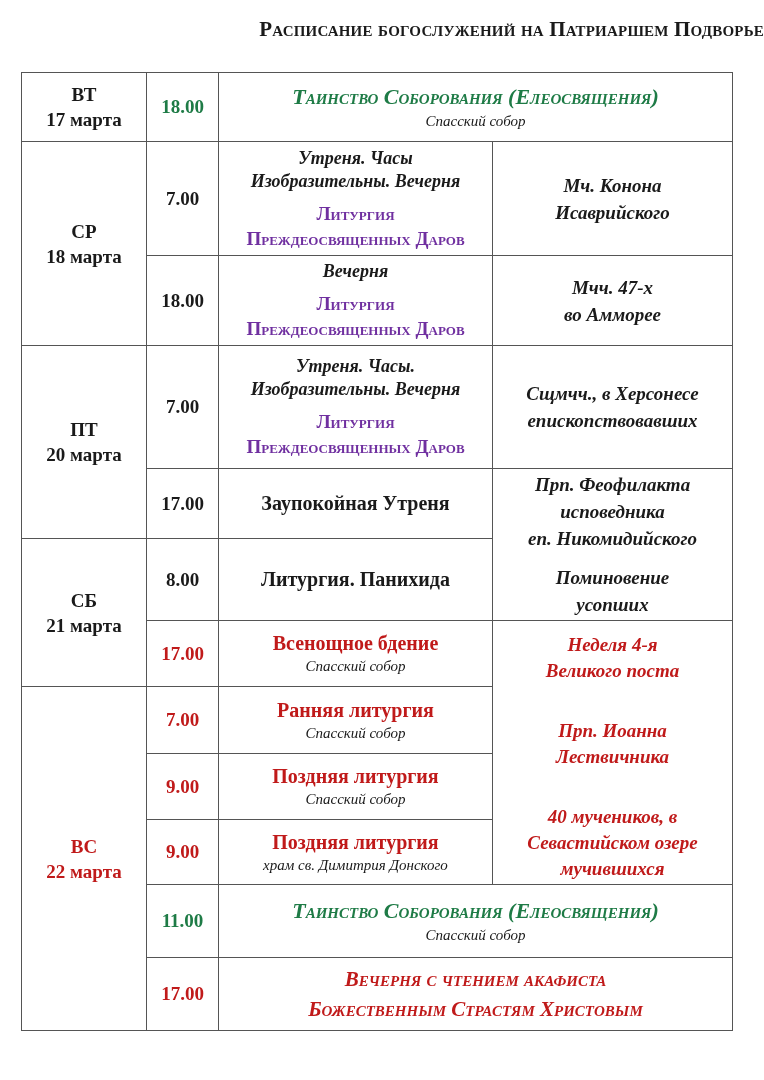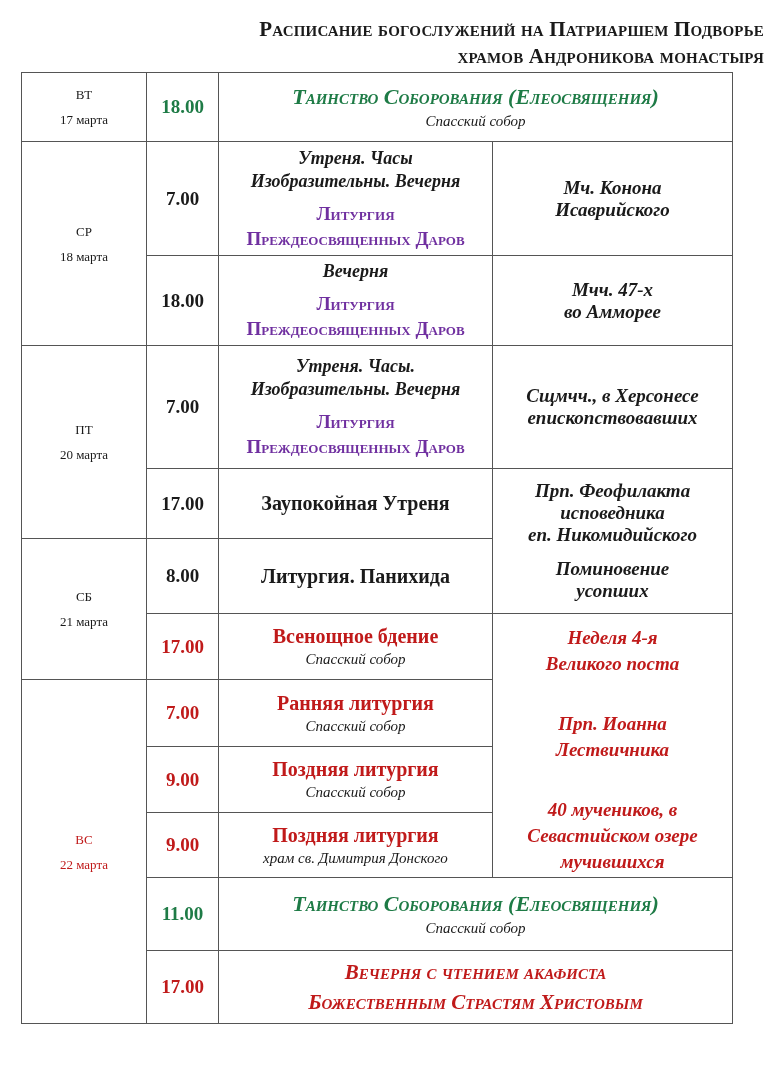--- a/index.html
+++ b/index.html
@@ -24,55 +24,54 @@
     text-align:center; vertical-align:middle; padding:2px 6px;
     overflow:hidden;
   }
   
   tr.r1{height:69px;} tr.r2{height:114px;} tr.r3{height:90px;} tr.r4{height:123px;}
   tr.r5{height:70px;} tr.r6{height:75px;} tr.r7{height:66px;} tr.r8{height:67px;}
   tr.r9{height:66px;} tr.r10{height:65px;} tr.r11{height:73px;} tr.r12{height:73px;}
 
   .pre { white-space:pre-line; }
 
-  .day-abbr, .day-date { font-weight:normal; font-size:13px; line-height:25px; }
+  .day-abbr, .day-date { font-weight:bold; font-size:19px; line-height:25px; }
   .day-red .day-abbr, .day-red .day-date { color:var(--red,#c01a1a); }
 
   .time { font-weight:bold; font-size:19px; }
   .t-green { color:var(--green,#1e7b46); }
   .t-red   { color:var(--red,#c01a1a); }
 
   .svc-lines { font-weight:bold; font-style:italic; font-size:18px; line-height:23px; }
   .liturgy { font-weight:bold; font-variant:small-caps; font-size:19px; line-height:25px;
     color:var(--purple,#7030a0); margin-top:8px; }
 
   .svc-plain { font-weight:bold; font-size:20px; }
   .svc-red   { font-weight:bold; font-size:20px; color:var(--red,#c01a1a); line-height:24px; }
   .place { font-style:italic; font-size:15px; line-height:19px; margin-top:2px; }
 
-  .saint { font-weight:bold; font-style:italic; font-size:19px; line-height:22px; }
+  .saint { font-weight:bold; font-style:italic; font-size:19px; line-height:27px; }
   .saint p { margin:0; }
   .saint .gap { margin-top:12px; }
 
   .feast { font-weight:bold; font-style:italic; font-size:19px; line-height:26px; color:var(--red,#c01a1a); }
   .feast .gap { margin-top:34px; }
 
   .title-green { font-weight:bold; font-style:italic; font-variant:small-caps; font-size:22px;
     color:var(--green,#1e7b46); line-height:26px; }
   .title-red-caps { font-weight:bold; font-style:italic; font-variant:small-caps; font-size:21px;
     color:var(--red,#c01a1a); line-height:30px; }
 </style>
 </head>
 <body>
 
 <div class="page">
 
   <div class="header">
     <div>Расписание богослужений на Патриаршем Подворье</div>
-    <div>храмов Андроникова монастыря</div>
   </div>
 
   <table class="schedule">
     <colgroup>
       <col style="width:125px">
         <col style="width:72px">
         <col style="width:274px">
         <col style="width:240px">
     </colgroup>
     <tbody>

